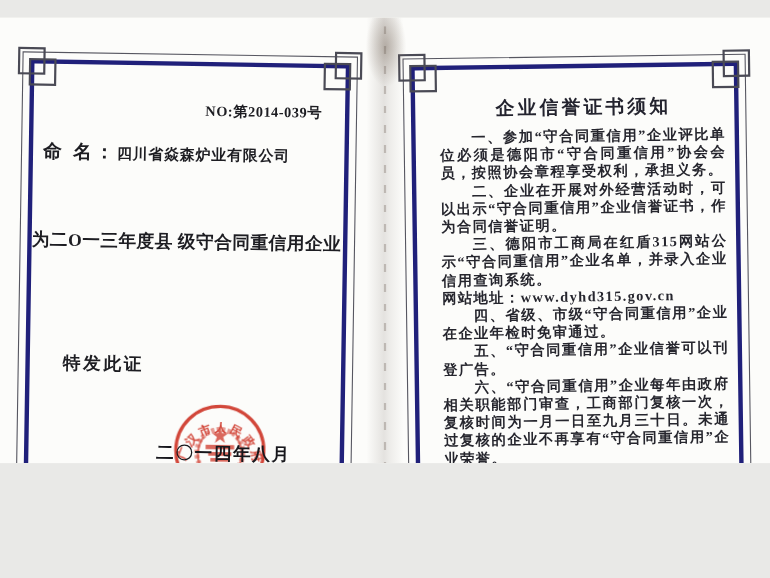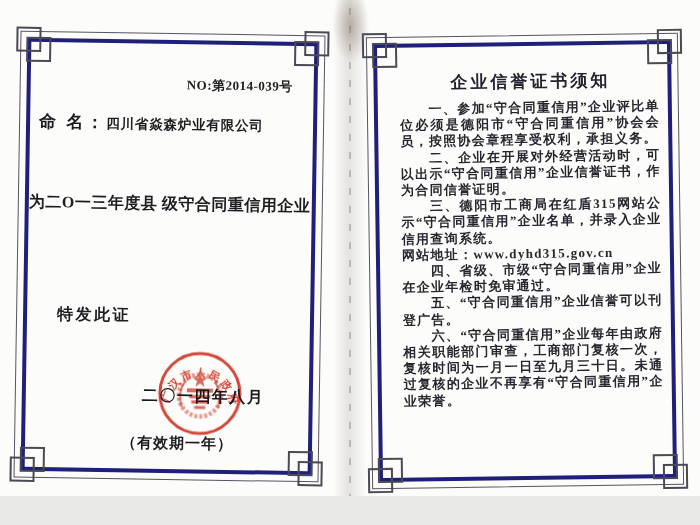--- a/index.html
+++ b/index.html
@@ -1,17 +1,17 @@
 <!DOCTYPE html>
 <html><head>
 <meta charset="utf-8">
 <style>
   html,body{margin:0;padding:0;background:#e9e9e7;}
   #scan{
-    position:relative;width:700px;height:496px;margin:0 auto;
+    position:relative;width:700px;height:405px;margin:16px auto;
     background:#fcfcfa;overflow:hidden;
     font-family:"Liberation Serif", serif;
     color:#1d1d22;
   }
   
   .page{position:absolute;background:transparent;}
   .page-left{left:12px;top:28px;width:315px;height:457px;transform:rotate(0.9deg);}
   .page-right{left:364px;top:30px;width:322px;height:462px;transform:rotate(-0.8deg);}
 
   .frame-thin{position:absolute;inset:5px;border:1.5px solid #565660;}

